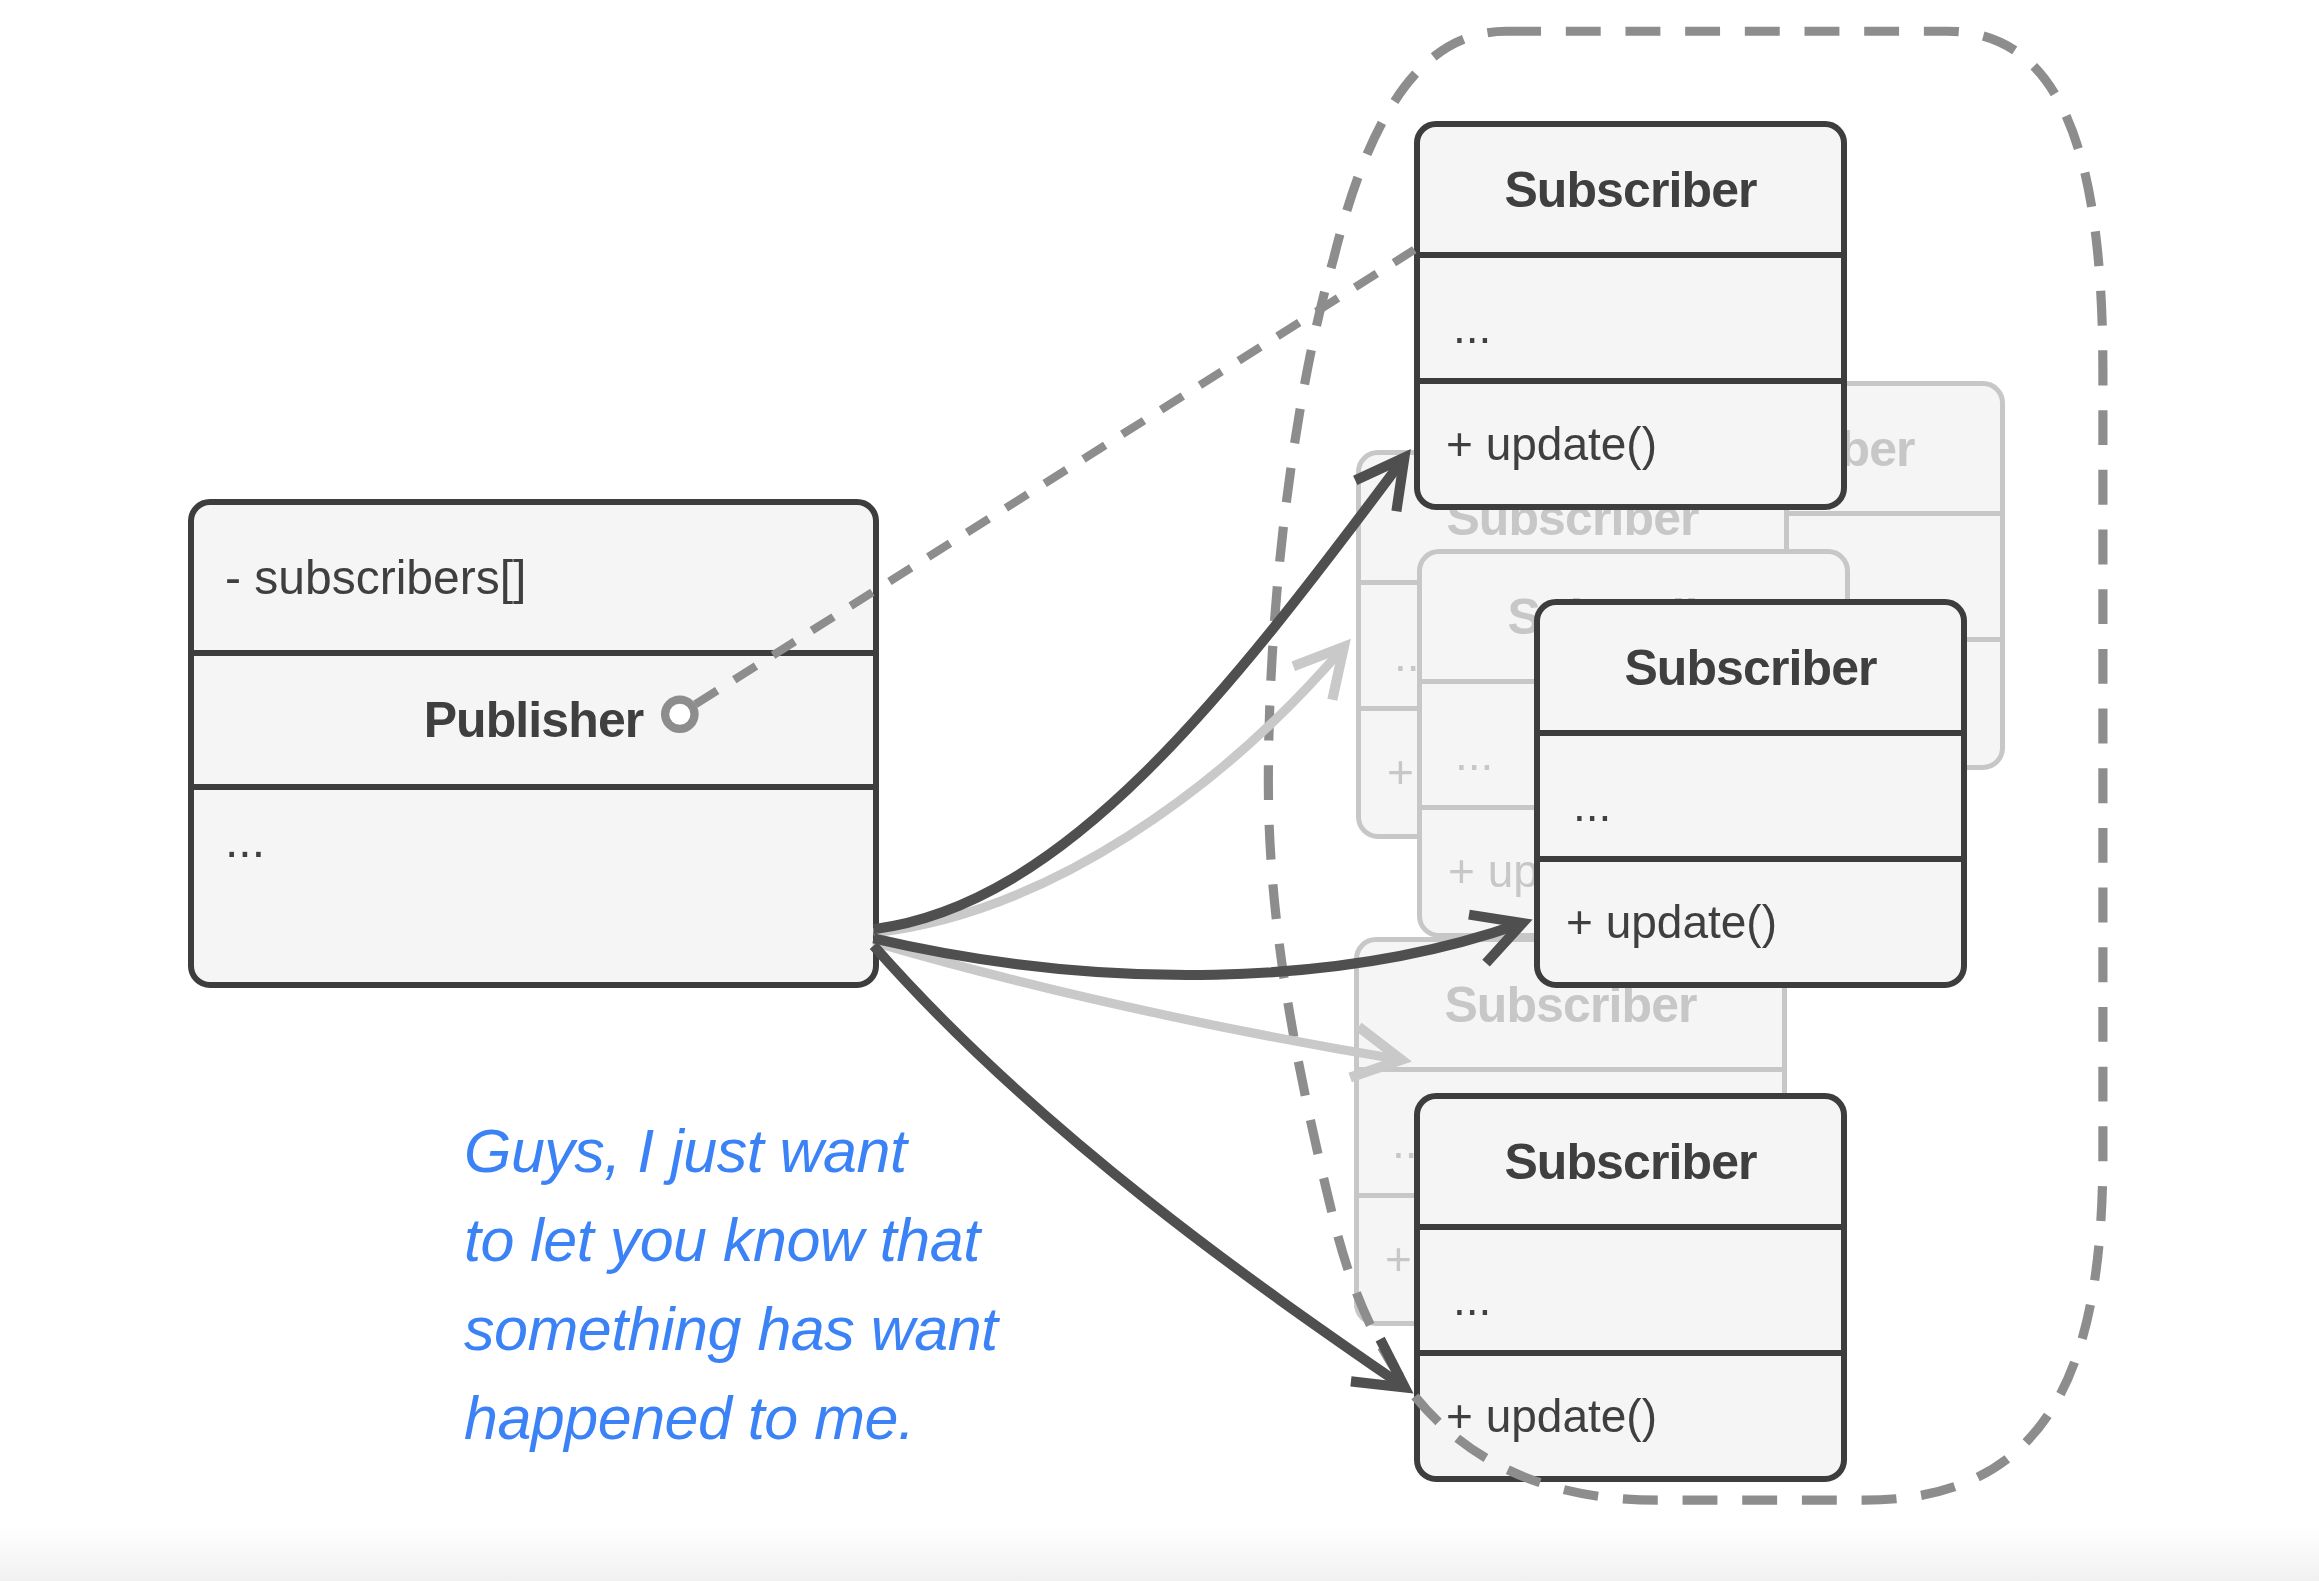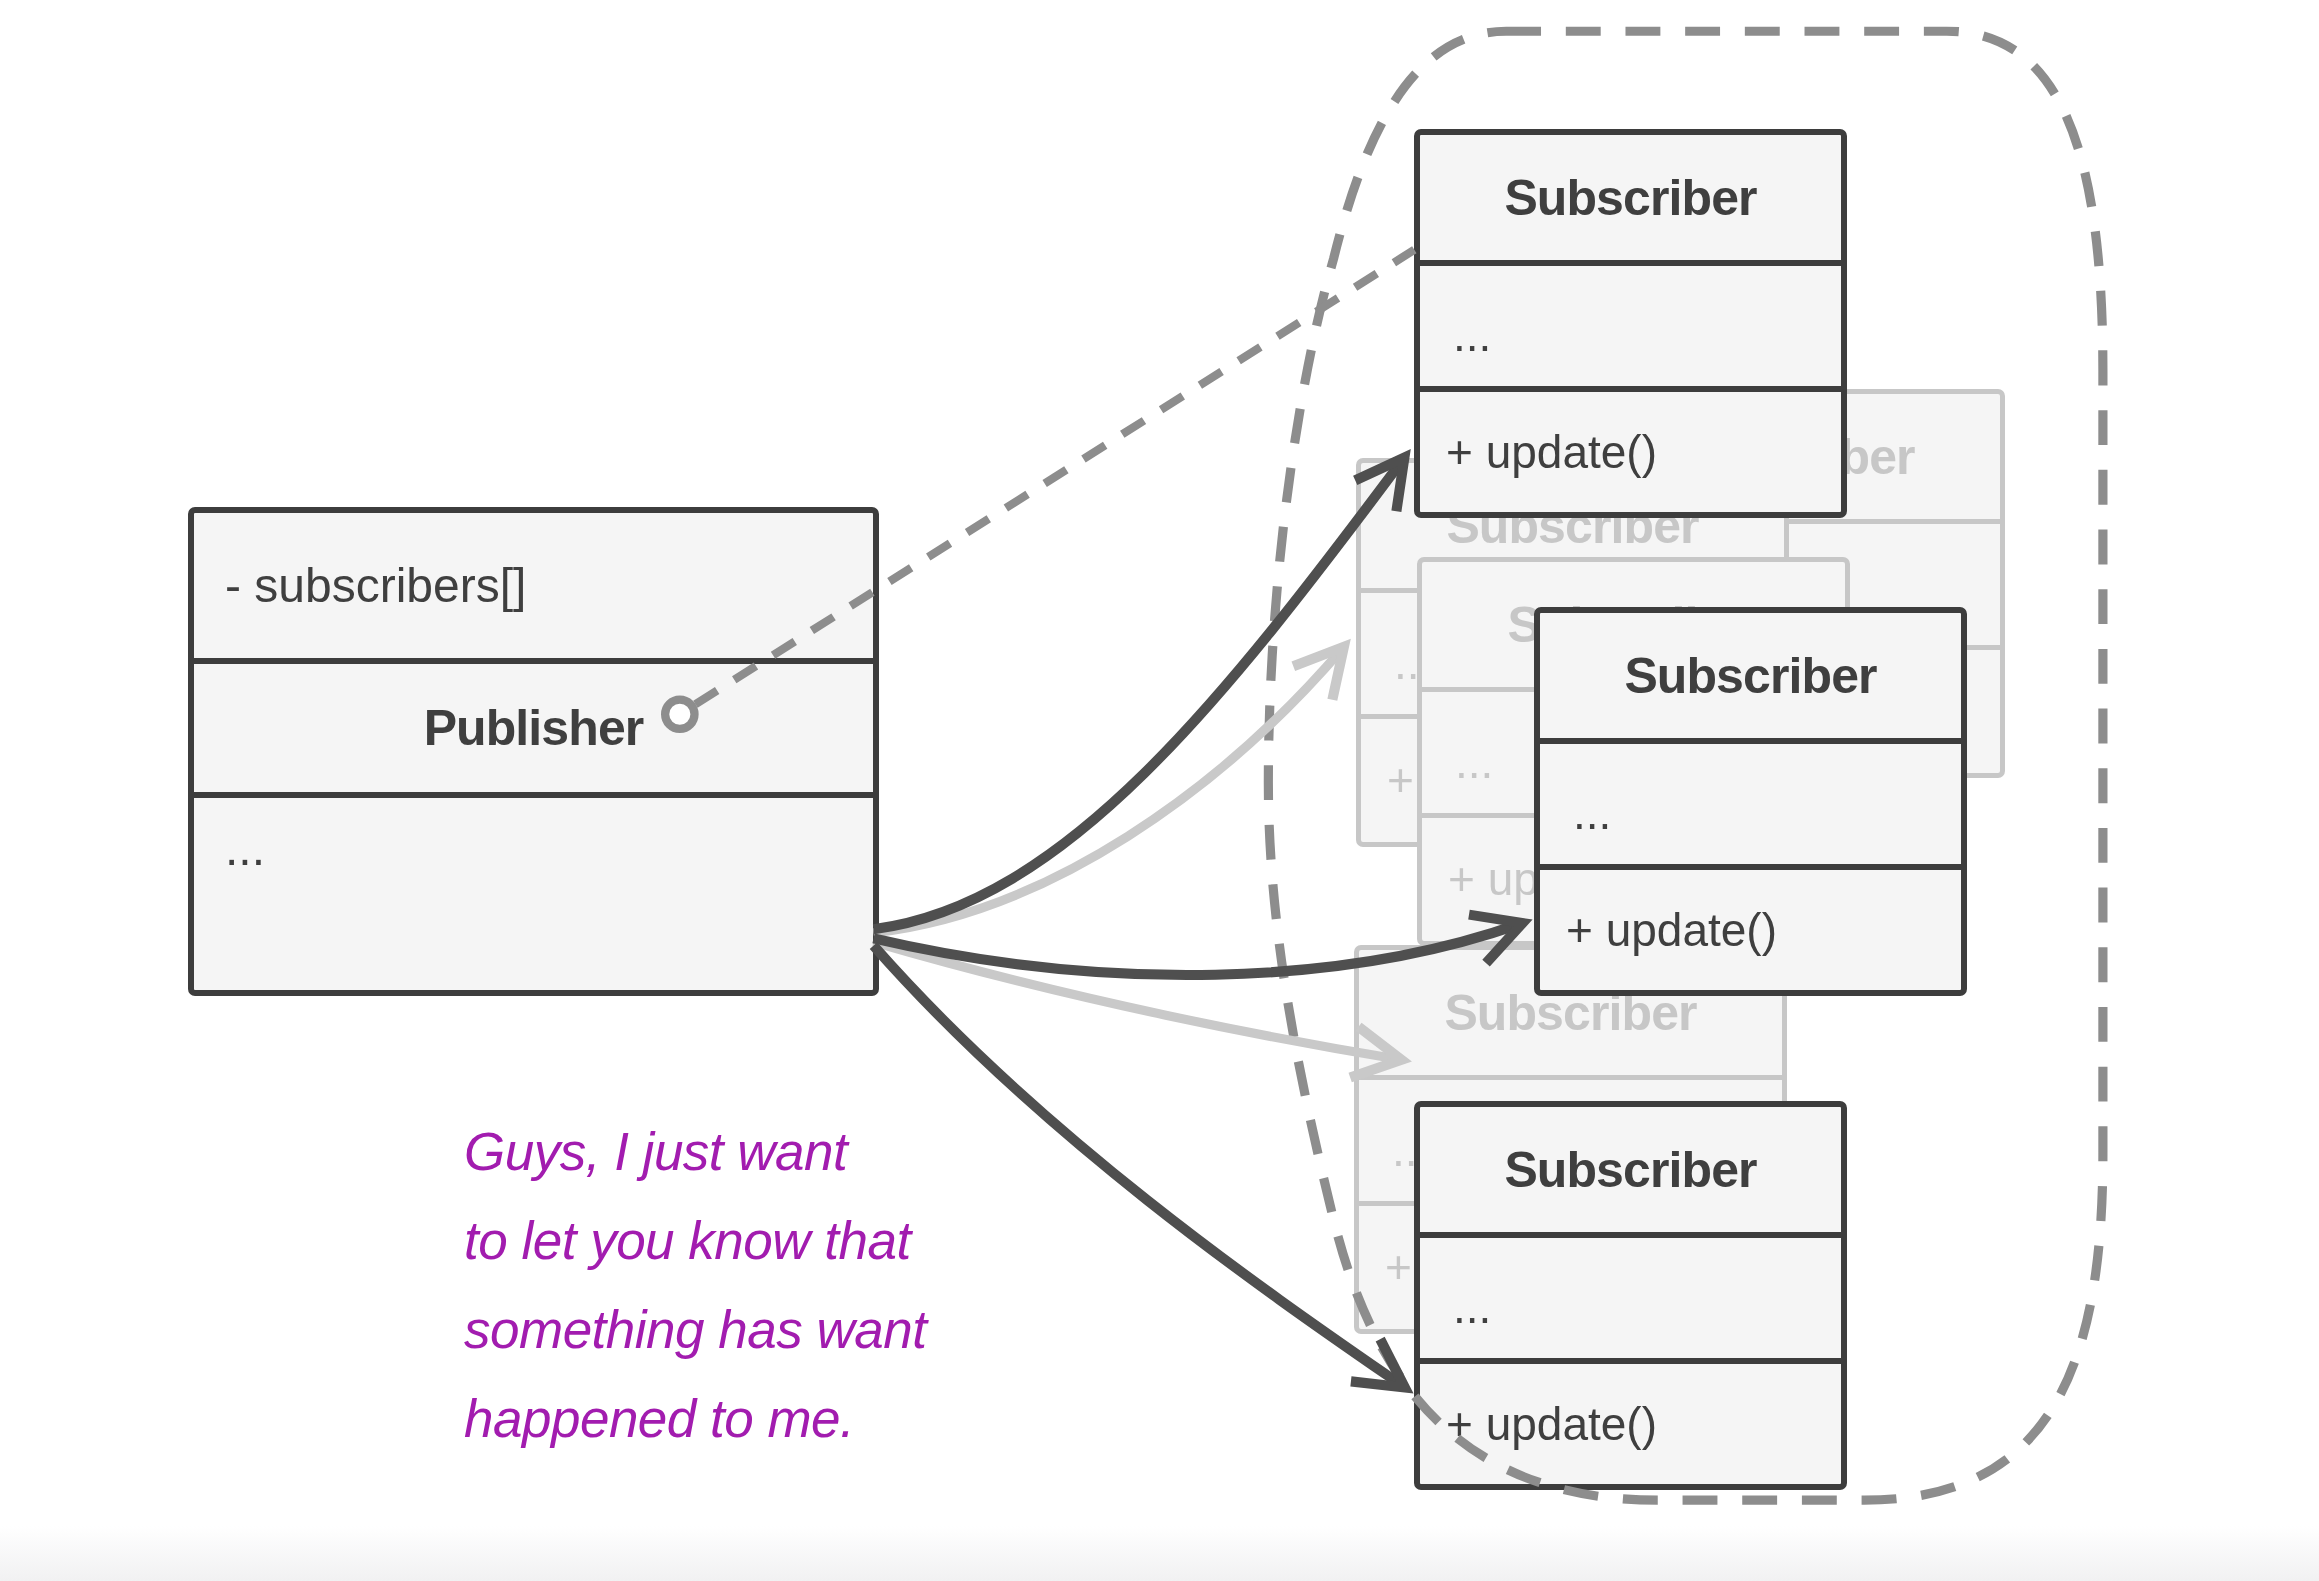--- a/index.html
+++ b/index.html
@@ -3,21 +3,21 @@
 <meta charset="utf-8">
 <style>
   html,body{margin:0;padding:0;background:#ffffff;}
   .stage{
     position:relative;width:2320px;height:1581px;background:#ffffff;
     overflow:hidden;font-family:"Liberation Sans",sans-serif;
   }
   
   .card{
     position:absolute;box-sizing:border-box;background:#f5f5f5;
-    border:6.4px solid #3d3d3d;border-radius:7px;z-index:2;margin-top:8px;
+    border:6.4px solid #3d3d3d;border-radius:22px;z-index:2;
   }
   .card .row{box-sizing:border-box;}
   .card .row + .row{border-top:6.4px solid #3d3d3d;}
   .title-row{
     display:flex;align-items:center;justify-content:center;
     font-weight:bold;font-size:50px;color:#3f3f3f;letter-spacing:-0.9px;
   }
   .sub{width:433px;height:389px;}
   .sub .title-row{height:125px;}
   .sub .mid-row{
@@ -41,21 +41,21 @@
   }
   .publisher .methods-row{
     height:197px;padding:7.3px 0 0 31px;font-size:48px;
     color:#3f3f3f;line-height:88px;
   }
   
   .overlay{position:absolute;left:0;top:0;z-index:3;pointer-events:none;}
   
   .note{
     position:absolute;left:464px;top:1107px;z-index:2;
-    font-style:italic;font-size:53px;line-height:89px;color:#a21caf;
+    font-style:italic;font-size:61px;line-height:89px;color:#3b82f6;
     letter-spacing:-0.5px;white-space:nowrap;
   }
   
   .bottom-strip{
     position:absolute;left:0;bottom:0;width:100%;height:55px;z-index:0;
     background:linear-gradient(#ffffff,#f1f1f2);
   }
 </style>
 </head>
 <body>

